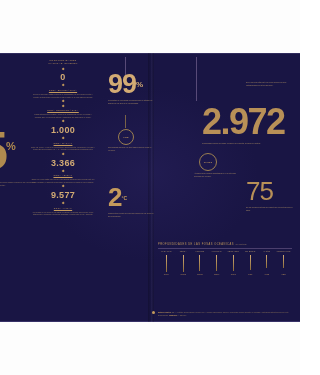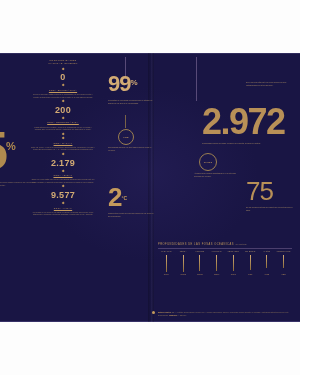--- a/index.html
+++ b/index.html
@@ -42,21 +42,21 @@
 
   
   .bleed{position:absolute;left:-22px;top:68px;font-size:54px;line-height:50px;
          font-weight:700;color:#b08a4f;letter-spacing:-2px;}
   .bleed .pc{font-size:11px;vertical-align:super;letter-spacing:0;}
   .bleed-cap{position:absolute;left:0px;top:128px;width:40px;
          font-size:1.75px;line-height:2.5px;color:#9b8160;}
 
   
   .m99{position:absolute;left:108px;top:18px;}
-  .m99 .n{font-size:22px;line-height:26px;font-weight:700;color:#d3ab74;letter-spacing:-1px;}
+  .m99 .n{font-size:27px;line-height:26px;font-weight:700;color:#d3ab74;letter-spacing:-1px;}
   .m99 .pc{font-size:8px;vertical-align:super;font-weight:700;color:#d3ab74;}
   .m99 .cp{width:48px;margin-top:2px;font-size:1.9px;line-height:2.7px;color:#a78a63;}
 
   .badge{position:absolute;border:.6px solid #9a7e50;border-radius:50%;
          display:flex;align-items:center;justify-content:center;
          color:#c49a5c;font-size:2.4px;font-weight:700;letter-spacing:.2px;}
 
   .m2{position:absolute;left:108px;top:132px;}
   .m2 .n{font-size:26px;line-height:25px;font-weight:700;color:#c49a5c;letter-spacing:-1px;}
   .m2 .u{font-size:5px;vertical-align:super;color:#c49a5c;font-weight:700;}
@@ -113,32 +113,32 @@
         <span class="sub micro">(en metros)</span>
       </div>
 
       <span class="dot"></span>
       <div class="dnum">0</div>
       <span class="dot"></span>
       <div class="zone-name">ZONA EPIPELÁGICA</div>
       <div class="zone-desc">Desde la superficie hasta los 200 m de profundidad; es la luz solar penetra y permite la fotosíntesis. Concentra la mayor parte de la vida marina conocida.</div>
 
       <span class="dot"></span>
-      <div class="dnum">200</div>
       <span class="dot"></span>
       <div class="zone-name">ZONA MESOPELÁGICA</div>
       <div class="zone-desc">Franja situada entre los 200 y 1.000 m de profundidad. La luz es escasa y azulada; aquí viven peces linterna y calamares que ascienden de noche.</div>
 
       <span class="dot"></span>
+      <div class="dnum">1.000</div>
       <span class="dot"></span>
       <div class="zone-name">ZONA BATIAL</div>
       <div class="zone-desc">Entre los 1.000 y 4.000 m de profundidad. Oscuridad total, presión muy elevada y temperaturas próximas a los 4 °C. Abundan los organismos bioluminiscentes.</div>
 
       <span class="dot"></span>
-      <div class="dnum">2.179</div>
+      <div class="dnum">3.366</div>
       <span class="dot"></span>
       <div class="zone-name">ZONA ABISAL</div>
       <div class="zone-desc">Desde los 4.000 hasta los 6.000 m. Las llanuras abisales cubren buena parte del fondo oceánico; el alimento llega desde la superficie en forma de nieve marina.</div>
 
       <span class="dot"></span>
       <div class="dnum">9.577</div>
       <span class="dot"></span>
       <div class="zone-name">ZONA HADAL</div>
       <div class="zone-desc">Por debajo de los 6.000 m: las fosas oceánicas. Presiones superiores a 1.000 atmósferas y una fauna extremófila adaptada a la falta total de luz y alimento.</div>
     </div>

